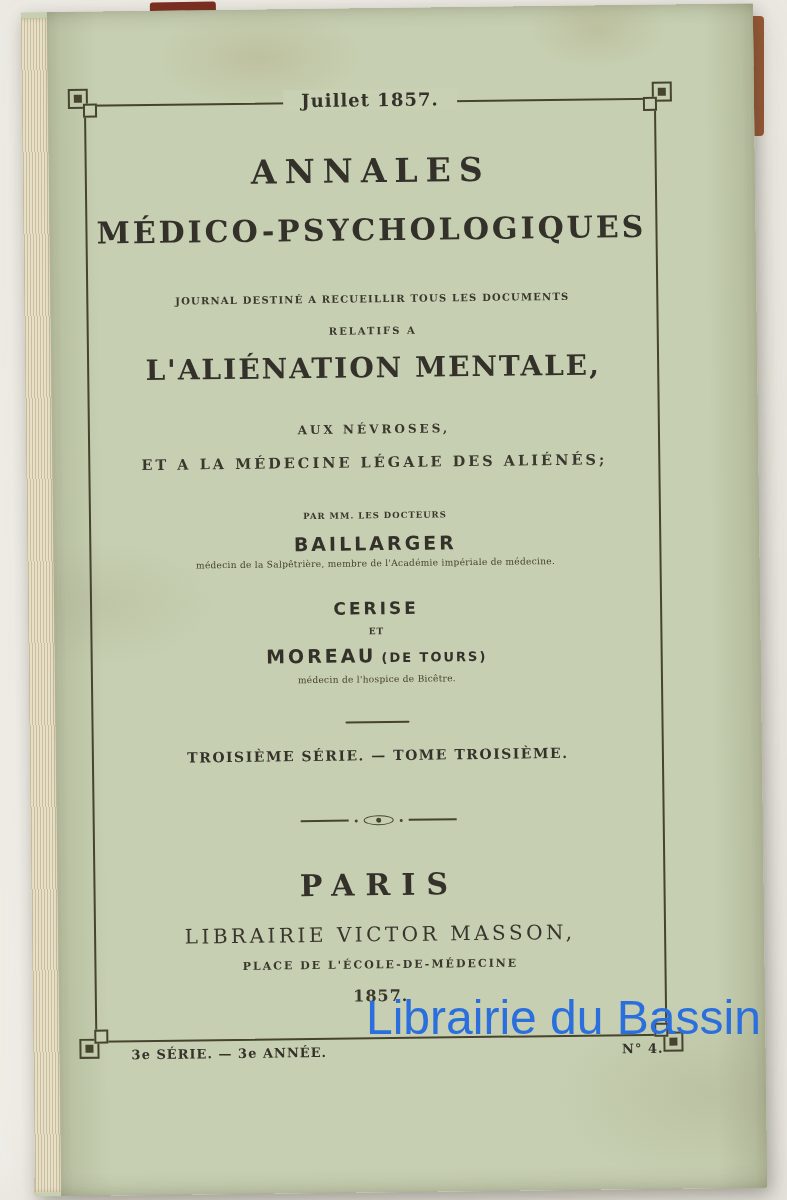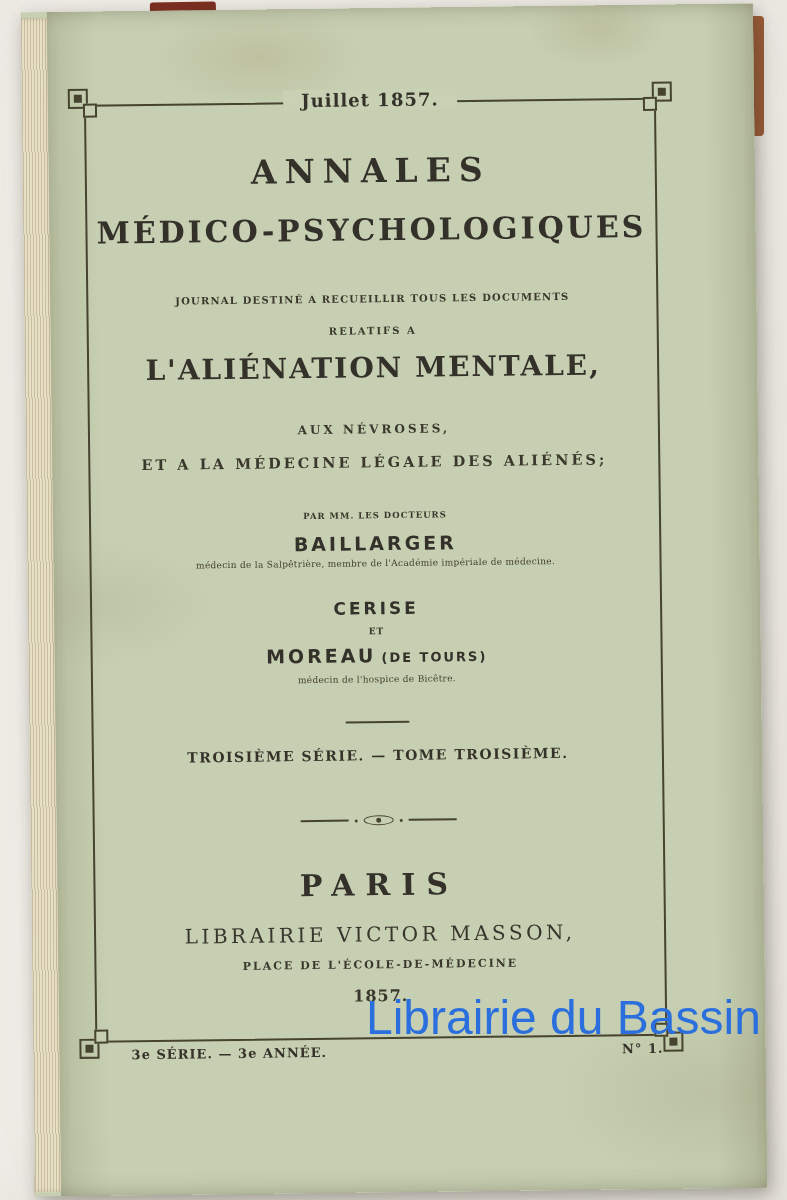--- a/index.html
+++ b/index.html
@@ -189,20 +189,20 @@
         </div>
 
         <div class="tb t-paris">PARIS</div>
         <div class="tb t-masson">LIBRAIRIE VICTOR MASSON,</div>
         <div class="tb t-place">PLACE DE L'ÉCOLE-DE-MÉDECINE</div>
         <div class="tb t-year">1857.</div>
       </div>
 
       <div class="footer">
         <span>3e SÉRIE. — 3e ANNÉE.</span>
-        <span>N° 1.</span>
+        <span>N° 4.</span>
       </div>
 
     </div>
   </div>
 
   <div class="watermark">Librairie du Bassin</div>
 </div>
 
 </body></html>

